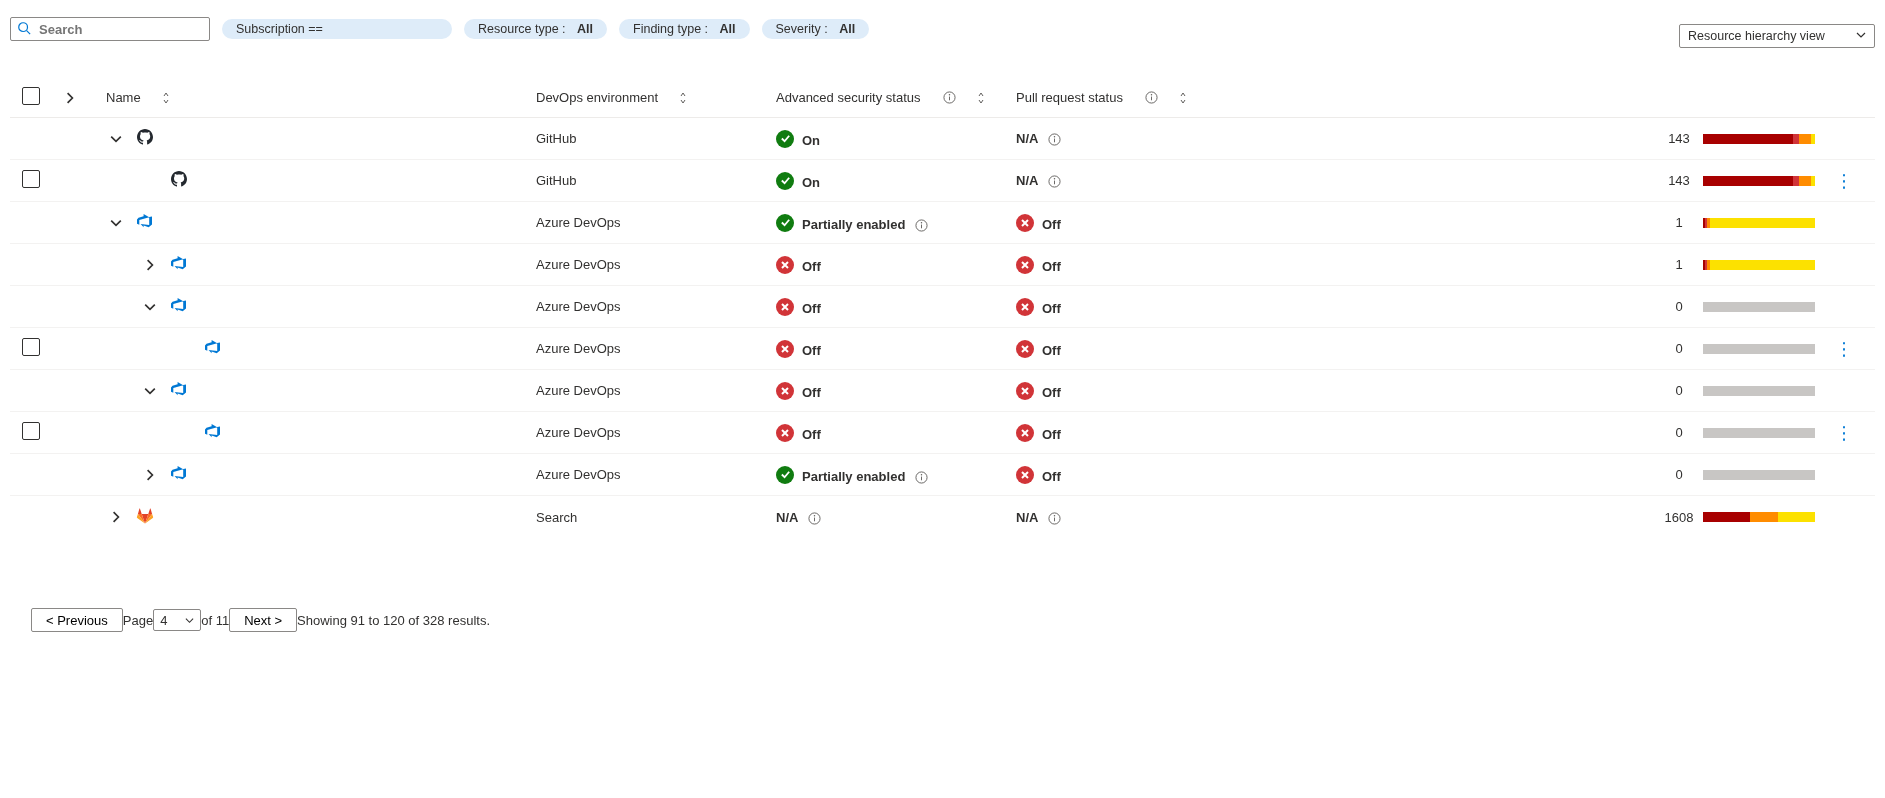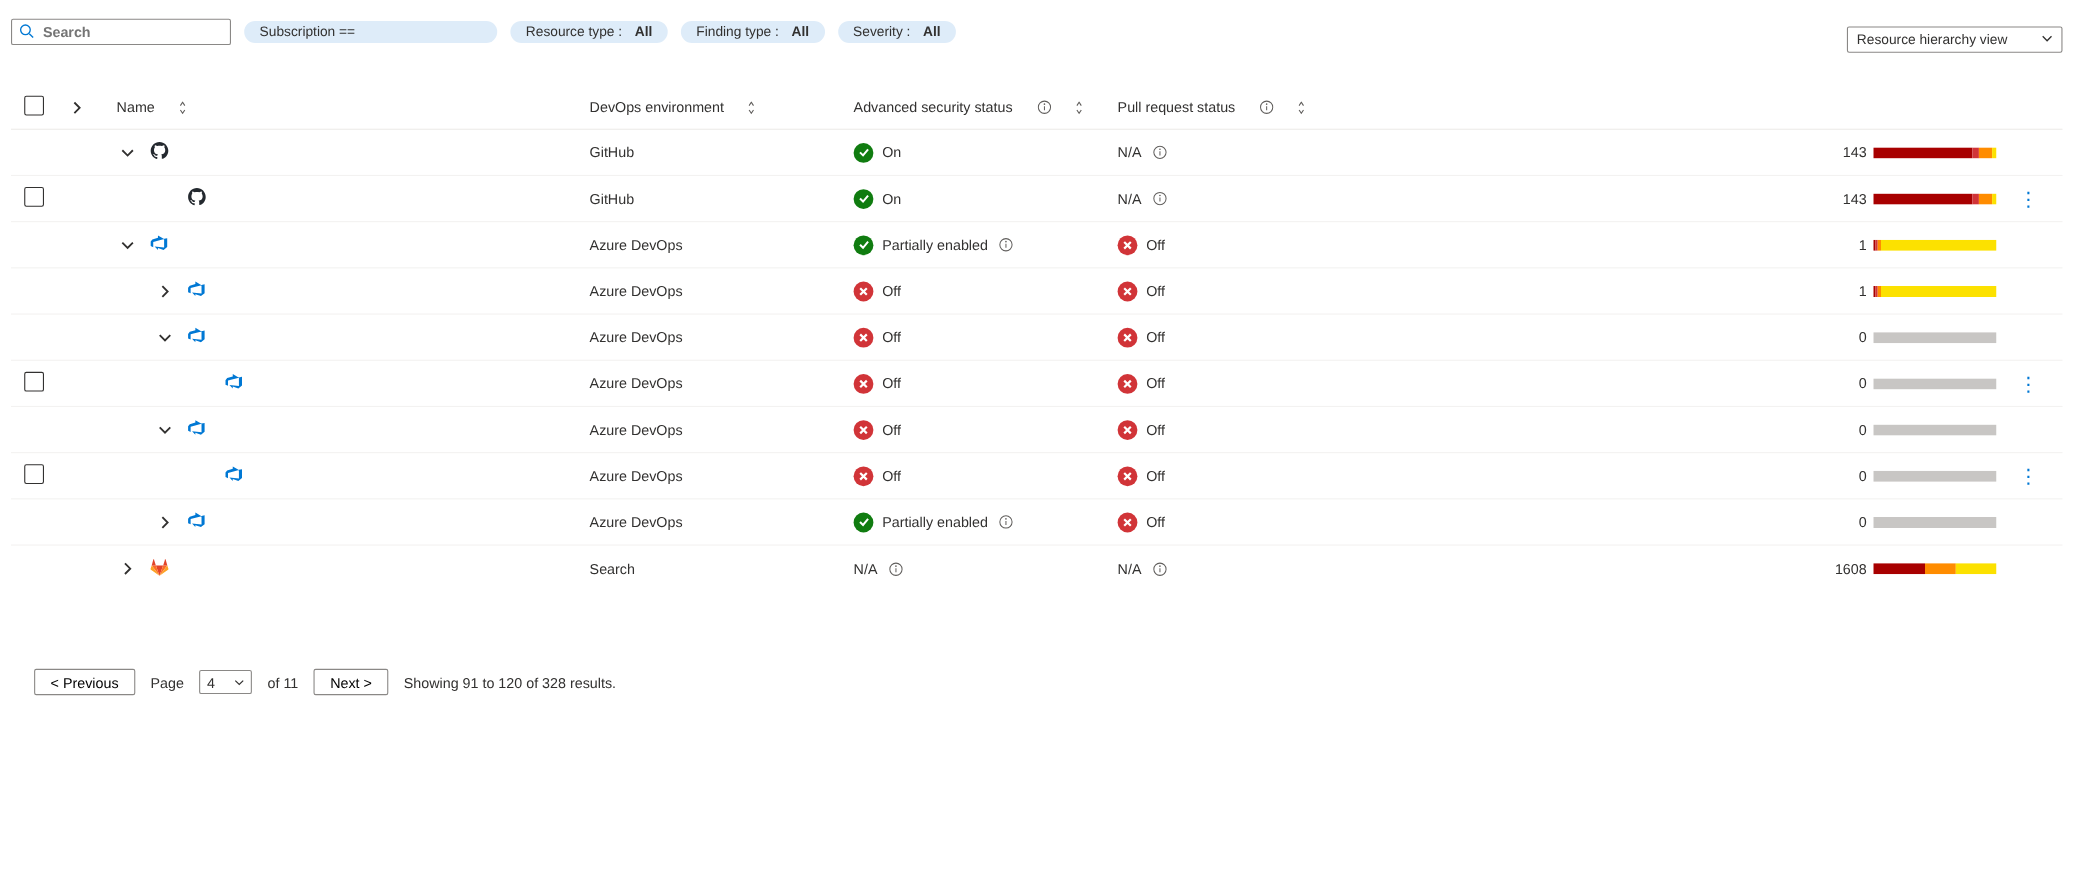--- a/index.html
+++ b/index.html
@@ -107,22 +107,23 @@
   }
 
   .namecell {
     display: flex;
     align-items: center;
     gap: 10px;
   }
 
   .status {
     display: flex;
-    align-items: center;
+    align-items: flex-end;
     gap: 8px;
+    font-weight: bold;
   }
   .status-circle {
     width: 18px; height: 18px; border-radius: 50%;
     display:inline-flex; align-items:center; justify-content:center;
     flex-shrink:0;
   }
   .status-green { background:#107c10; }
   .status-red { background:#d13438; }
   .status-circle svg { display:block; }
 
@@ -131,40 +132,39 @@
     margin-left:2px;
   }
 
   .findings {
     display:flex;
     align-items:center;
     justify-content:flex-end;
     gap:6px;
     padding-right: 20px;
   }
-  .findings-count { min-width: 36px; text-align:right; }
+  .findings-count { min-width: 36px; text-align:center; }
   .bar {
     width: 112px; height: 10px;
     display:flex;
     overflow:hidden;
   }
   .more {
     color:#0078d4;
     font-size:18px;
     cursor:pointer;
     text-align:center;
   }
 
   .noborder { border-bottom: none; }
 
   
   .footer {
     display:flex;
     align-items:center;
-    gap: 14px;
     margin-top: 70px;
     font-size: 13px;
     padding-left: 21px;
   }
   .btn-outline {
     border: 1px solid #8a8886;
     border-radius: 2px;
     background:#fff;
     padding: 2px 14px;
     font-size: 13px;

